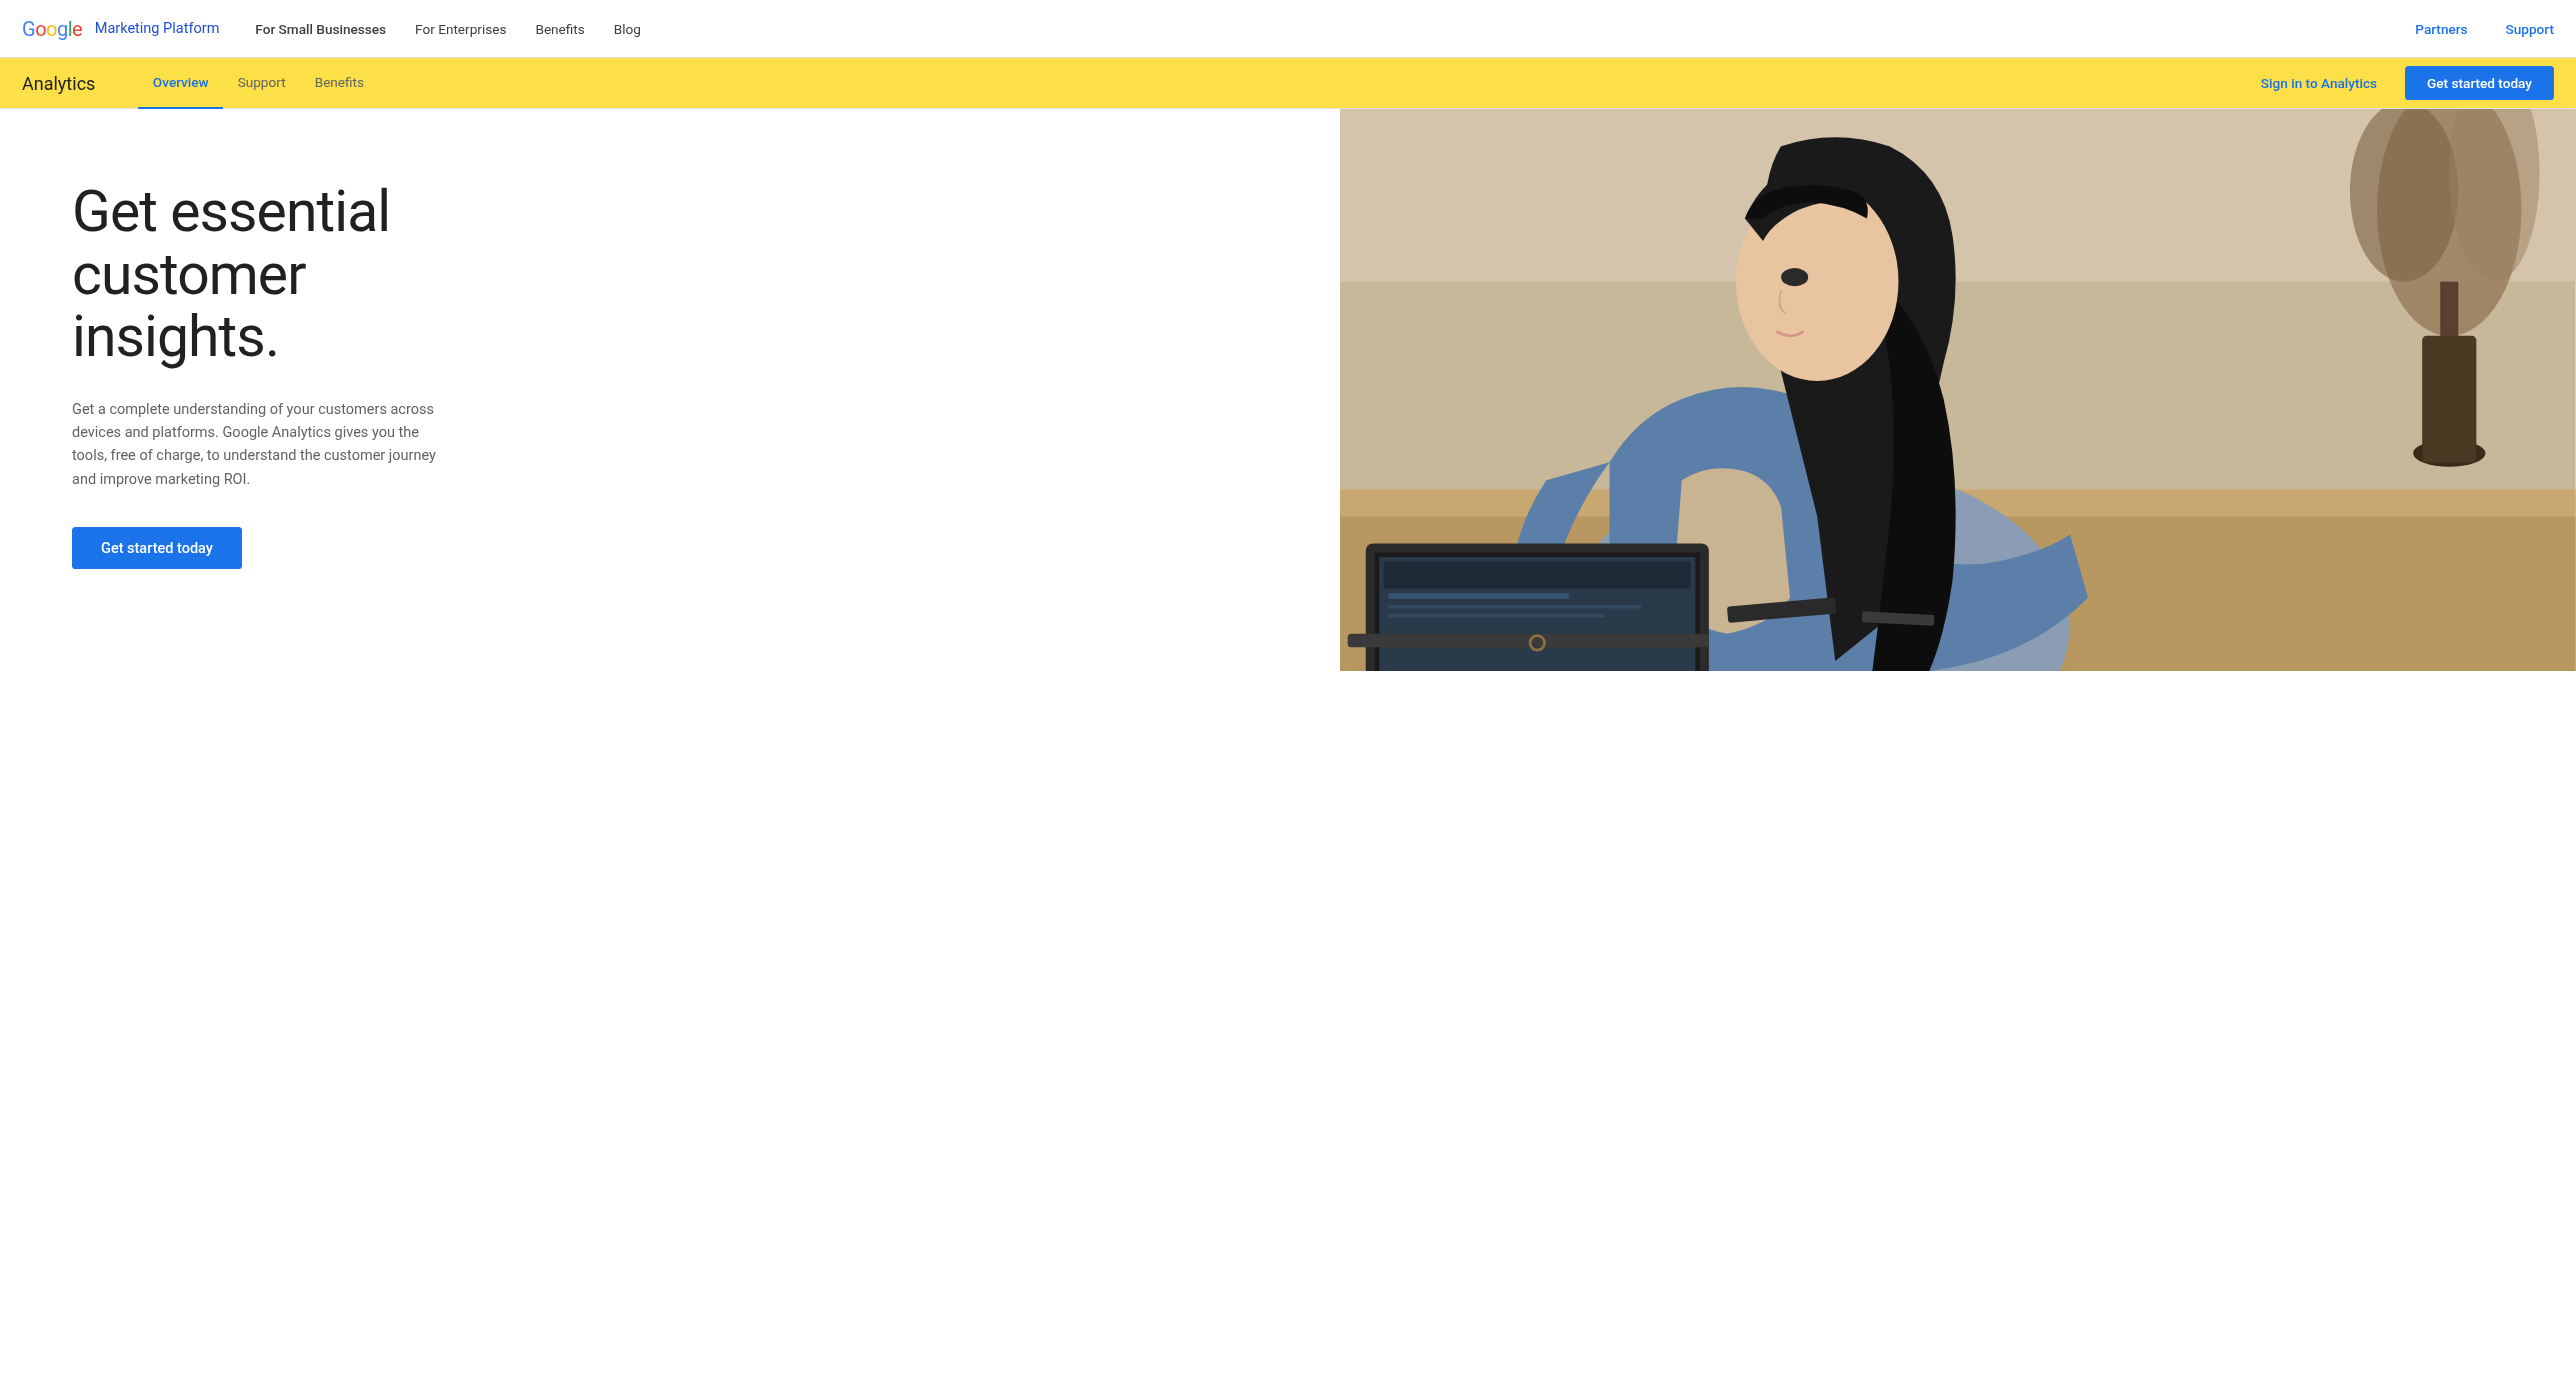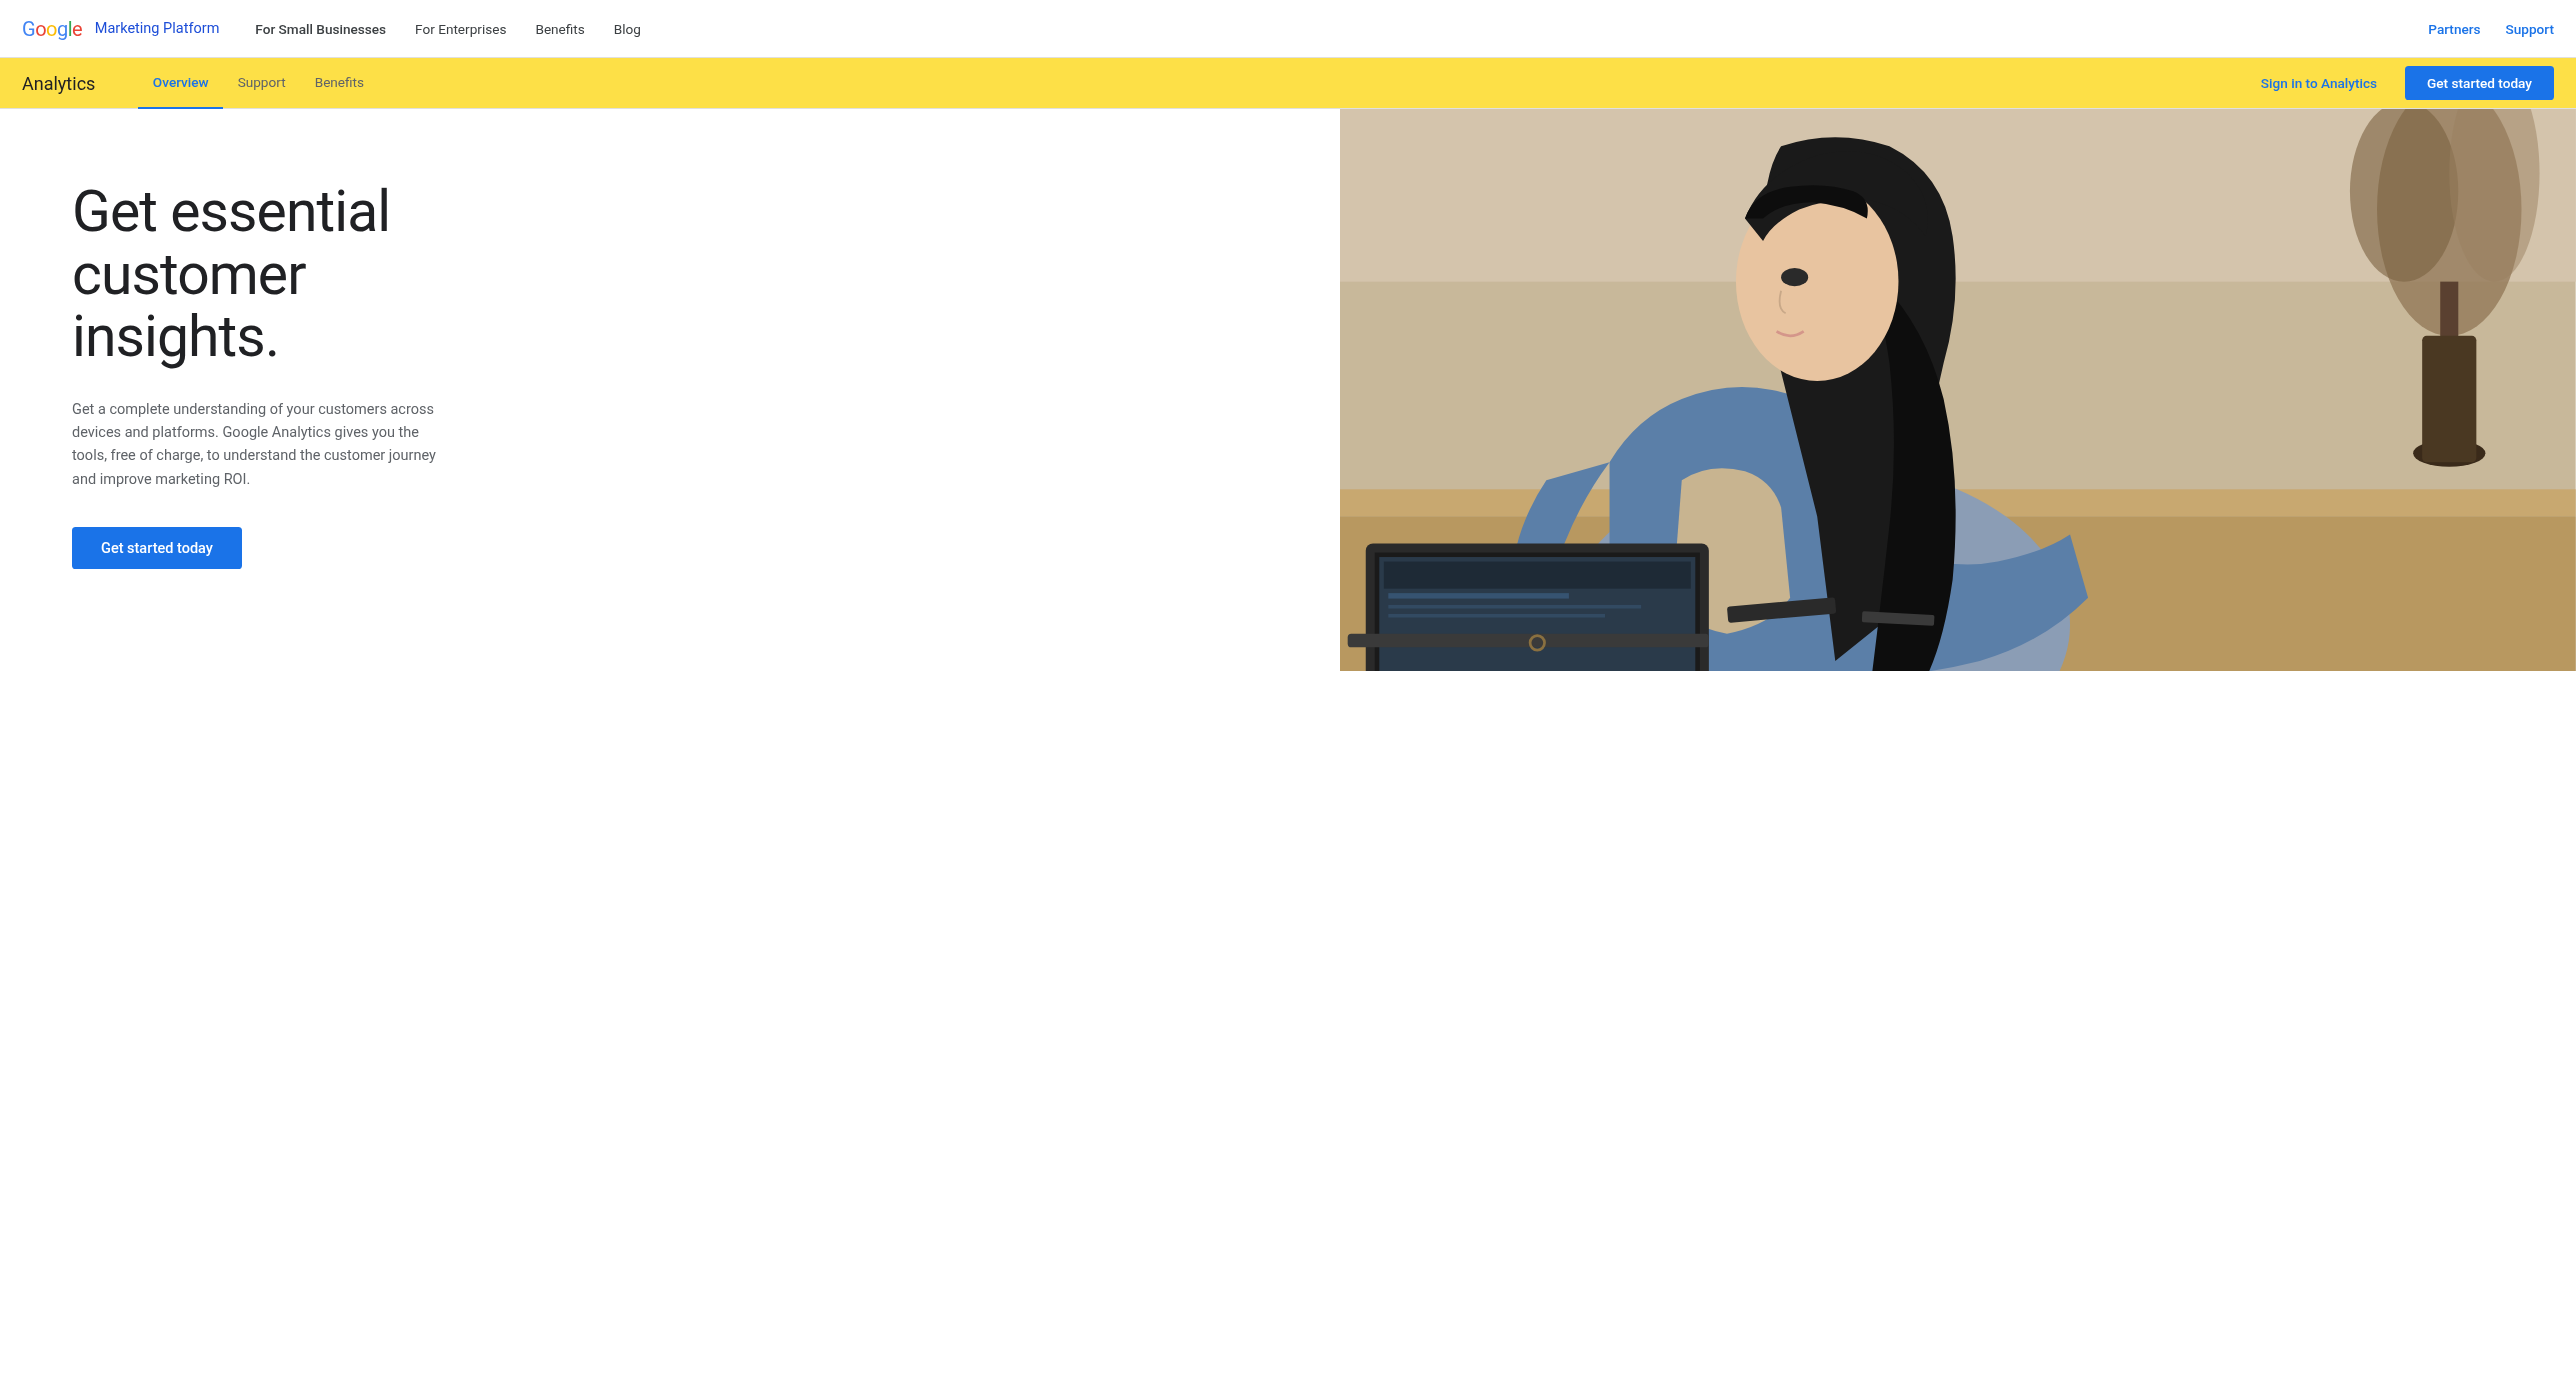--- a/index.html
+++ b/index.html
@@ -73,21 +73,21 @@
     }
 
     .top-nav-links a.active {
       color: #3c4043;
       font-weight: 500;
     }
 
     .top-nav-right {
       display: flex;
       align-items: center;
-      gap: 25px;
+      gap: 38px;
     }
 
     .top-nav-right a {
       text-decoration: none;
       font-size: 13.6px;
       font-weight: 500;
       color: #1a73e8;
     }
 
     

